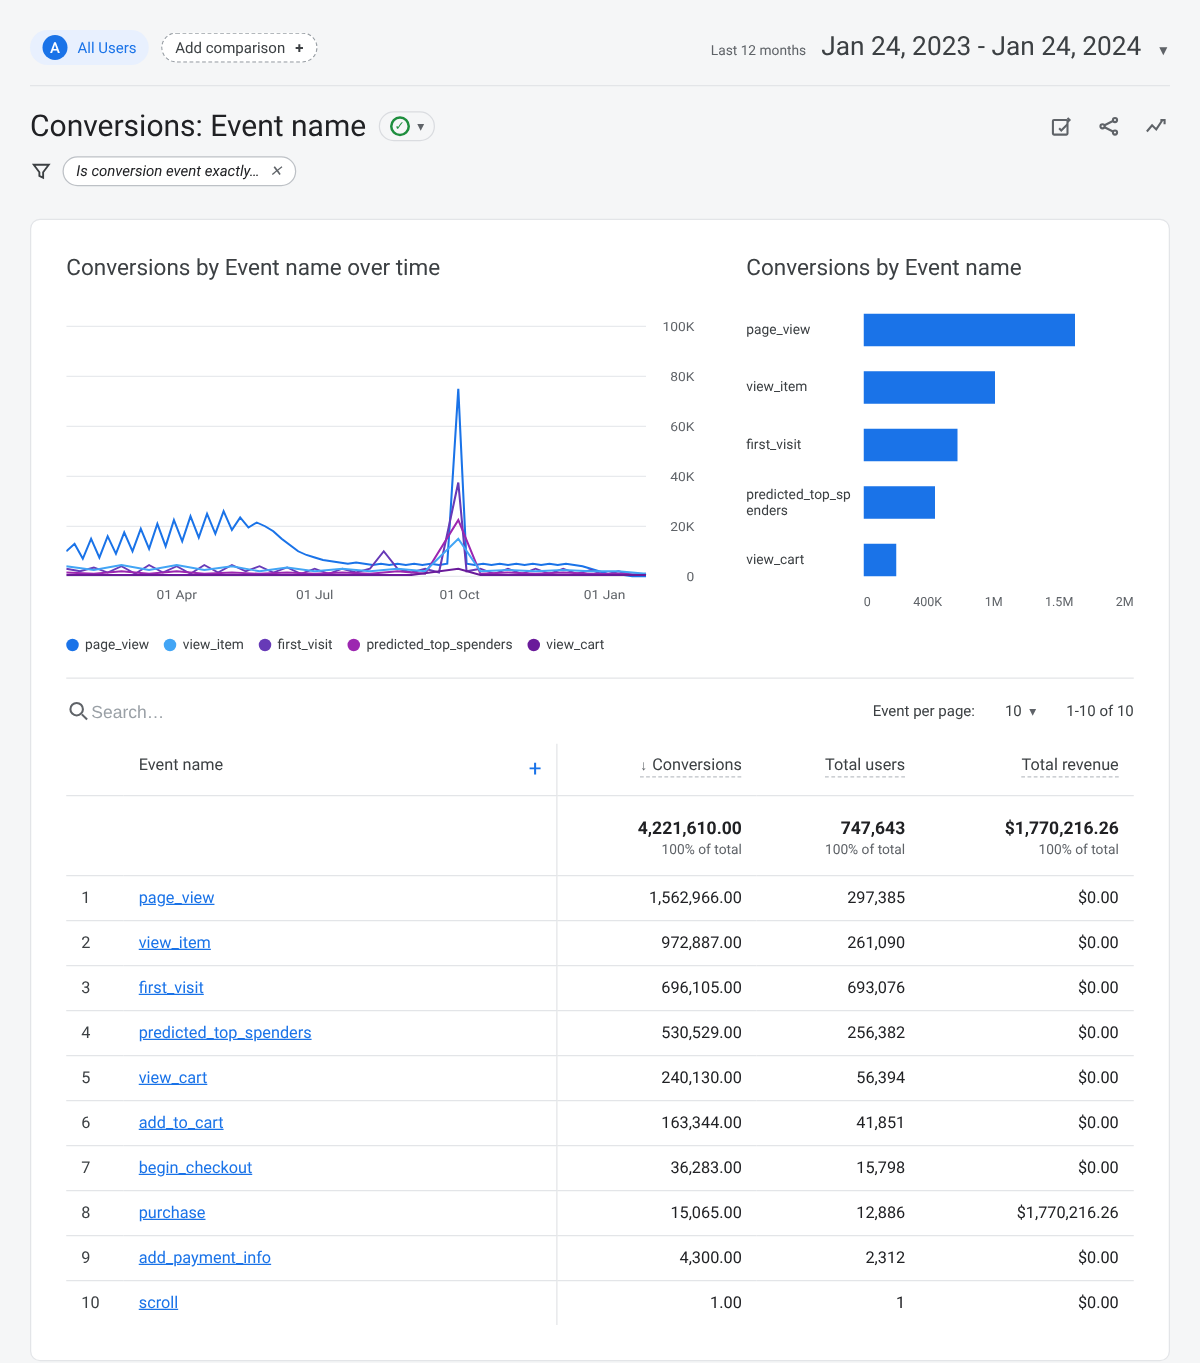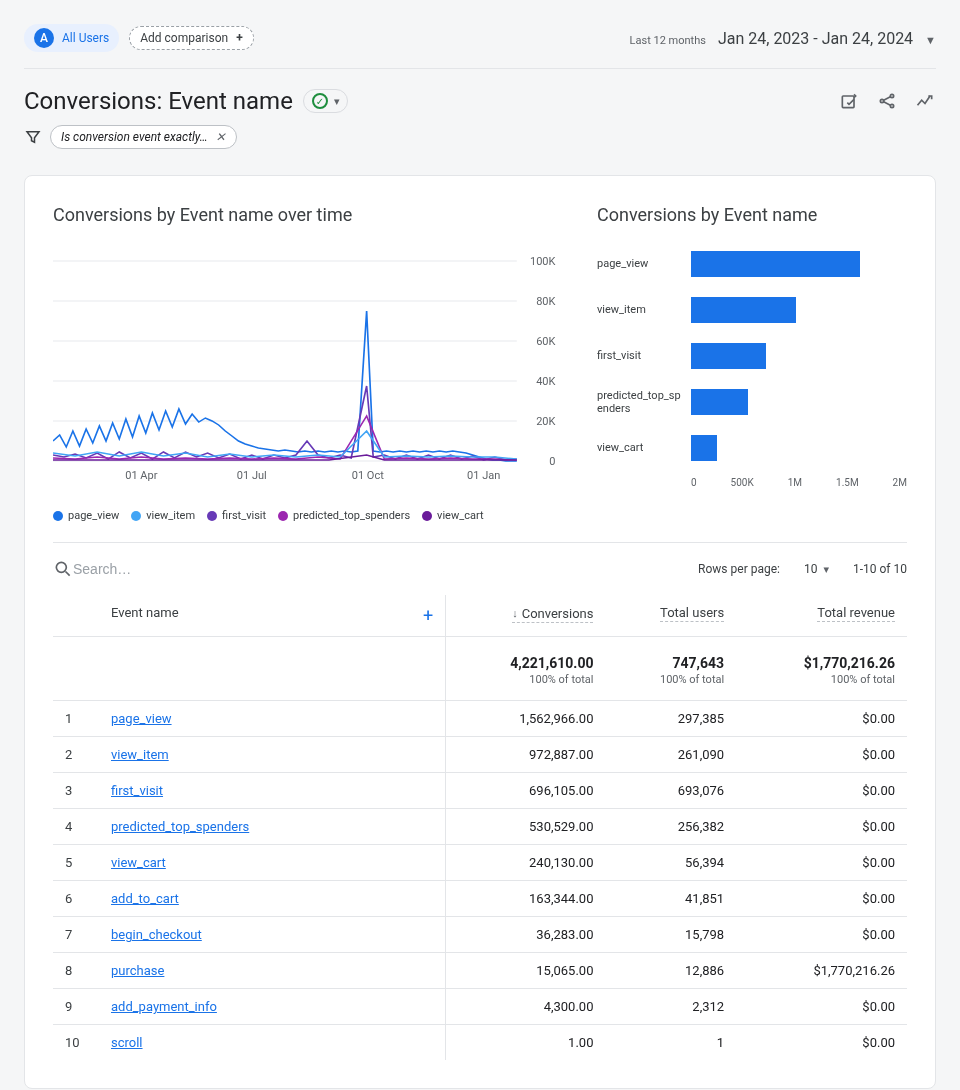--- a/index.html
+++ b/index.html
@@ -8,21 +8,21 @@
 
   
   .topbar { display: flex; align-items: center; gap: 10px; padding-bottom: 16px; border-bottom: 1px solid #e3e5e8; }
   .chip { display: inline-flex; align-items: center; gap: 8px; padding: 4px 10px; border-radius: 14px; font-size: 12px; }
   .chip-users { background: #e8f0fe; color: #1a73e8; }
   .chip-users .avatar { width: 20px; height: 20px; border-radius: 50%; background: #1a73e8; color: #fff; display: flex; align-items: center; justify-content: center; font-weight: 500; font-size: 12px; }
   .chip-add { border: 1px dashed #9aa0a6; border-radius: 14px; color: #3c4043; background: #fff; }
   .chip-add .plus { font-weight: bold; }
   .topbar-right { margin-left: auto; display: flex; align-items: baseline; gap: 12px; }
   .muted { color: #5f6368; font-size: 11px; }
-  .daterange { font-size: 16px; color: #3c4043; }
+  .daterange { font-size: 21px; color: #3c4043; }
   .caret-down { font-size: 11px; color: #5f6368; }
 
   
   .heading-row { display: flex; align-items: center; gap: 10px; margin-top: 18px; }
   .heading-row h1 { font-size: 24px; font-weight: 400; color: #202124; }
   .checkpill { display: inline-flex; align-items: center; gap: 6px; border: 1px solid #dadce0; border-radius: 14px; padding: 3px 8px; }
   .checkpill .check { width: 16px; height: 16px; border-radius: 50%; border: 2px solid #1e8e3e; display: flex; align-items: center; justify-content: center; color: #1e8e3e; font-size: 10px; }
   .heading-actions { margin-left: auto; display: flex; gap: 16px; color: #5f6368; }
   .icon-btn { width: 22px; height: 22px; display: flex; align-items: center; justify-content: center; cursor: pointer; }
 
@@ -237,39 +237,39 @@
               </div>
             </div>
             <div class="bar-row">
               <div class="bar-label">view_cart</div>
               <div class="bar-track">
                 <div class="bar-fill" style="width: 12.0065%;"></div>
               </div>
             </div>
             <div class="bar-axis">
               <span>0</span>
-              <span>500K</span>
+              <span>400K</span>
               <span>1M</span>
               <span>1.5M</span>
               <span>2M</span>
             </div>
           </div>
       </div>
     </div>
 
     <div class="table-controls">
       <span class="search-icon">
         <svg viewBox="0 0 24 24" width="20" height="20" fill="none" stroke="#5f6368" stroke-width="2">
             <circle cx="10" cy="10" r="6"></circle>
             <path d="M20 20l-5-5"></path>
           </svg>
       </span>
       <input class="search-input" placeholder="Search…" style="">
       <div class="tc-right">
-        <span>Rows per page:</span>
+        <span>Event per page:</span>
         <span class="rpp-sel">
           <span>10</span>
           <span class="caret-down">▾</span>
         </span>
         <span>1-10 of 10</span>
       </div>
     </div>
 
     <table class="data">
       <colgroup>

